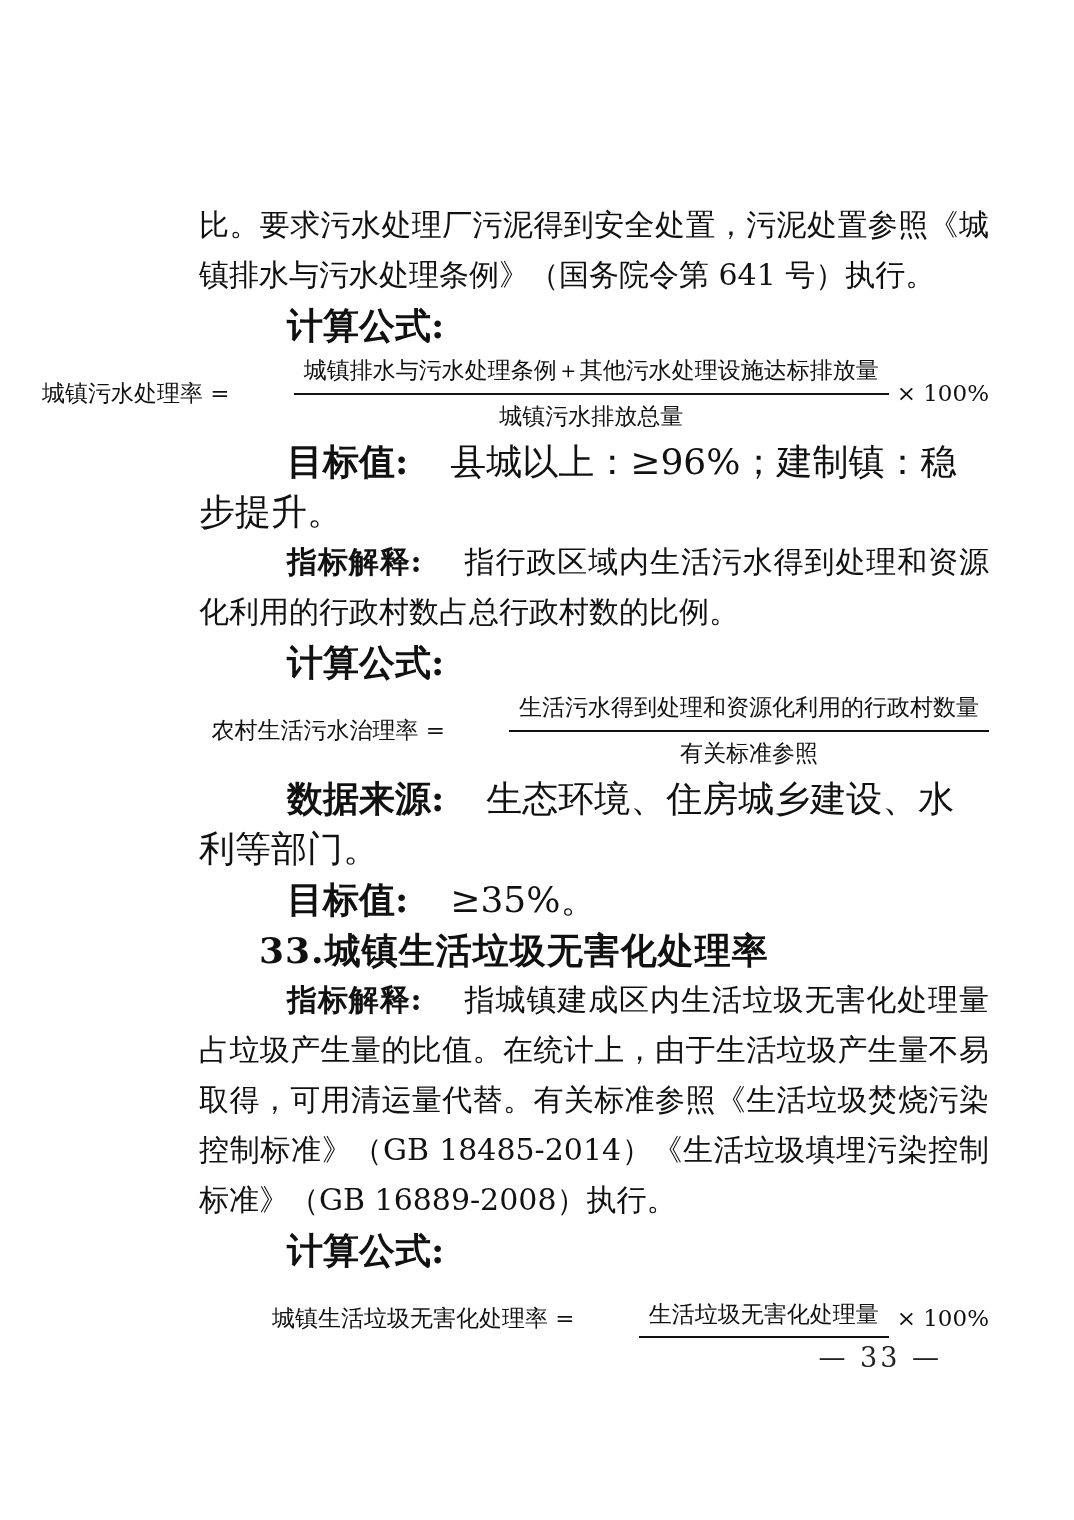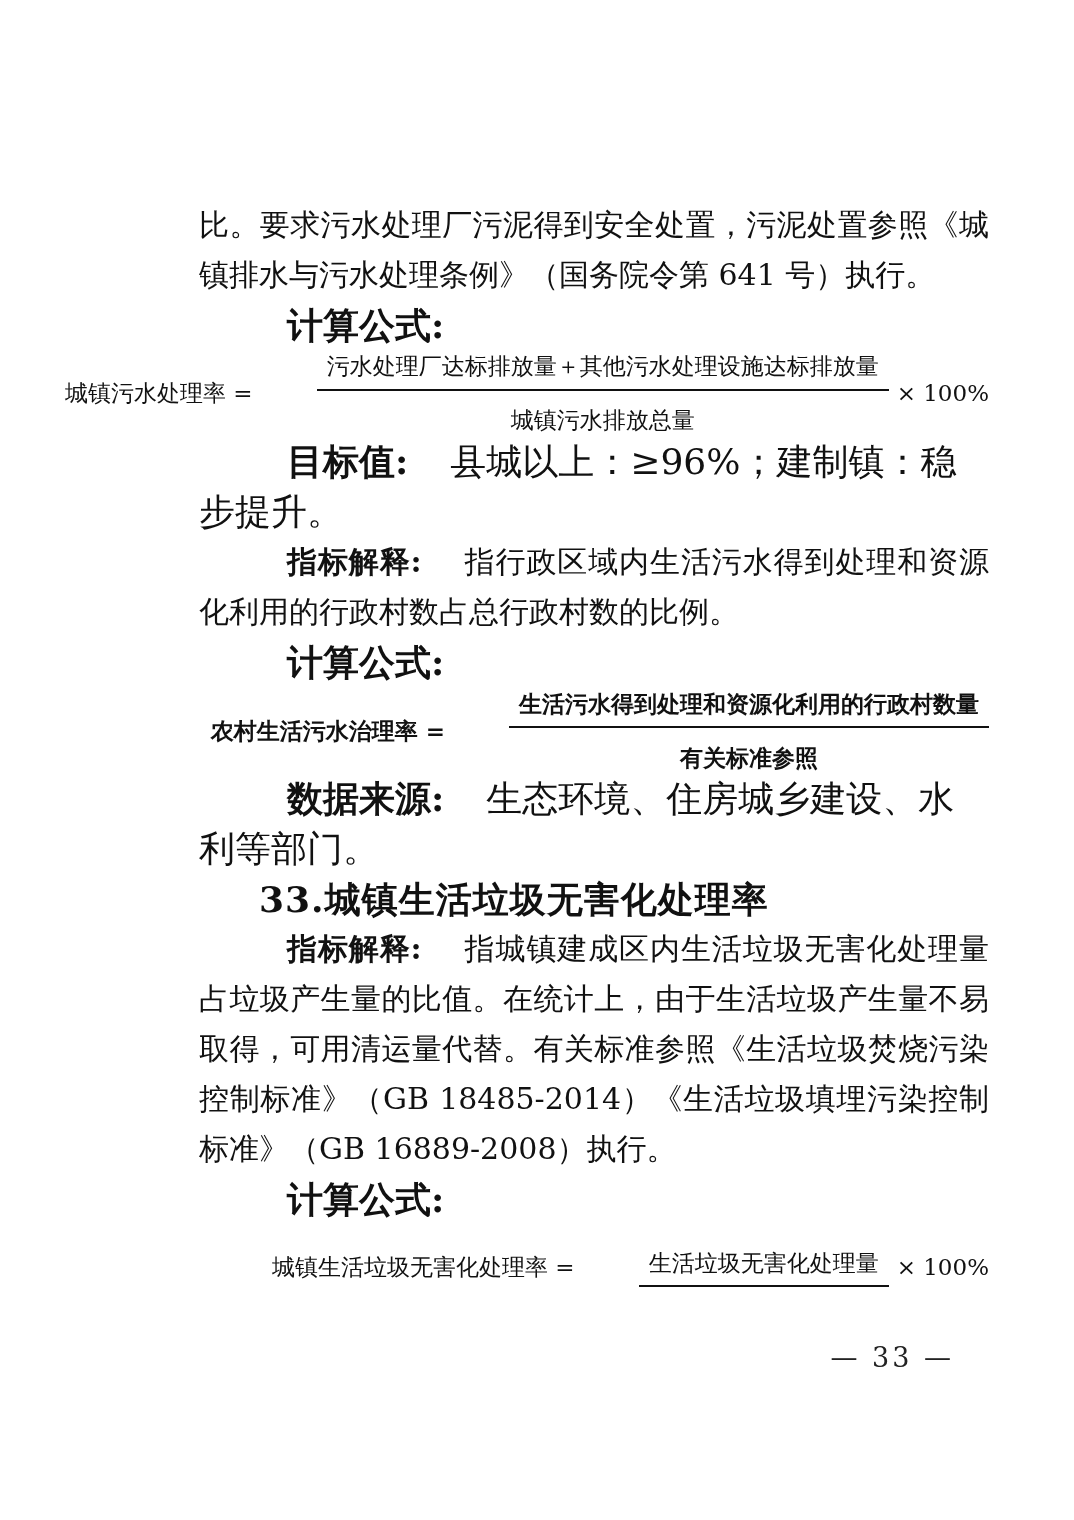--- a/index.html
+++ b/index.html
@@ -37,55 +37,55 @@
   .formula {
     display: flex;
     align-items: center;
     height: 85px;
     font-size: 23px;
     line-height: 1.35;
     white-space: nowrap;
     justify-content: flex-end;
   }
   .f1 { padding-left: 55px; }
-  .f2 { padding-left: 70px; font-weight: bold; }
+  .f2 { padding-left: 70px; }
   .f3 { padding-left: 105px; }
   .formula .lhs { margin-right: 8px; }
   .frac {
     display: inline-flex;
     flex-direction: column;
     align-items: center;
     text-align: center;
   }
   .frac .num { padding: 0 10px 6px 10px; border-bottom: 2px solid #111111; }
-  .frac .den { padding-top: 14px; }
+  .frac .den { padding-top: 6px; }
   .formula .mult { margin-left: 8px; }
   .page-number {
     position: absolute;
     top: 1342px;
-    right: 148px;
+    right: 160px;
     font-size: 27px;
     letter-spacing: 3px;
     color: #222222;
   }
 </style>
 </head>
 <body>
 
 <div class="page">
   <div class="content">
 
     <p class="body-text">比。要求污水处理厂污泥得到安全处置，污泥处置参照《城镇排水与污水处理条例》（国务院令第 641 号）执行。</p>
 
     <p class="line indent"><span class="bold">计算公式:</span></p>
 
     <div class="formula f1">
       <span class="lhs">城镇污水处理率 =</span>
       <span class="frac">
-        <span class="num">污水处理厂达标排放量＋其他污水处理设施达标排放量</span>
+        <span class="num">城镇排水与污水处理条例＋其他污水处理设施达标排放量</span>
         <span class="den">城镇污水排放总量</span>
       </span>
       <span class="mult">× 100%</span>
     </div>
 
 
     <p class="line indent"><span class="label">目标值:</span><span>县城以上：≥96%；建制镇：稳步提升。</span></p>
 
 
     <p class="body-text indent"><span class="label">指标解释:</span><span>指行政区域内生活污水得到处理和资源化利用的行政村数占总行政村数的比例。</span></p>
@@ -95,20 +95,21 @@
     <div class="formula f2">
       <span class="lhs">农村生活污水治理率 =</span>
       <span class="frac">
         <span class="num">生活污水得到处理和资源化利用的行政村数量</span>
         <span class="den">有关标准参照</span>
       </span>
     </div>
 
     <p class="line indent"><span class="label">数据来源:</span><span>生态环境、住房城乡建设、水利等部门。</span></p>
 
+    <p class="line indent"><span class="label">目标值:</span><span>≥35%。</span></p>
 
     <p class="line indent heading">33.城镇生活垃圾无害化处理率</p>
 
     <p class="body-text indent"><span class="label">指标解释:</span><span>指城镇建成区内生活垃圾无害化处理量占垃圾产生量的比值。在统计上，由于生活垃圾产生量不易取得，可用清运量代替。有关标准参照《生活垃圾焚烧污染控制标准》（GB 18485-2014）《生活垃圾填埋污染控制标准》（GB 16889-2008）执行。</span></p>
 
     <p class="line indent"><span class="bold">计算公式:</span></p>
 
     <div class="formula f3">
       <span class="lhs">城镇生活垃圾无害化处理率 =</span>
       <span class="frac">

